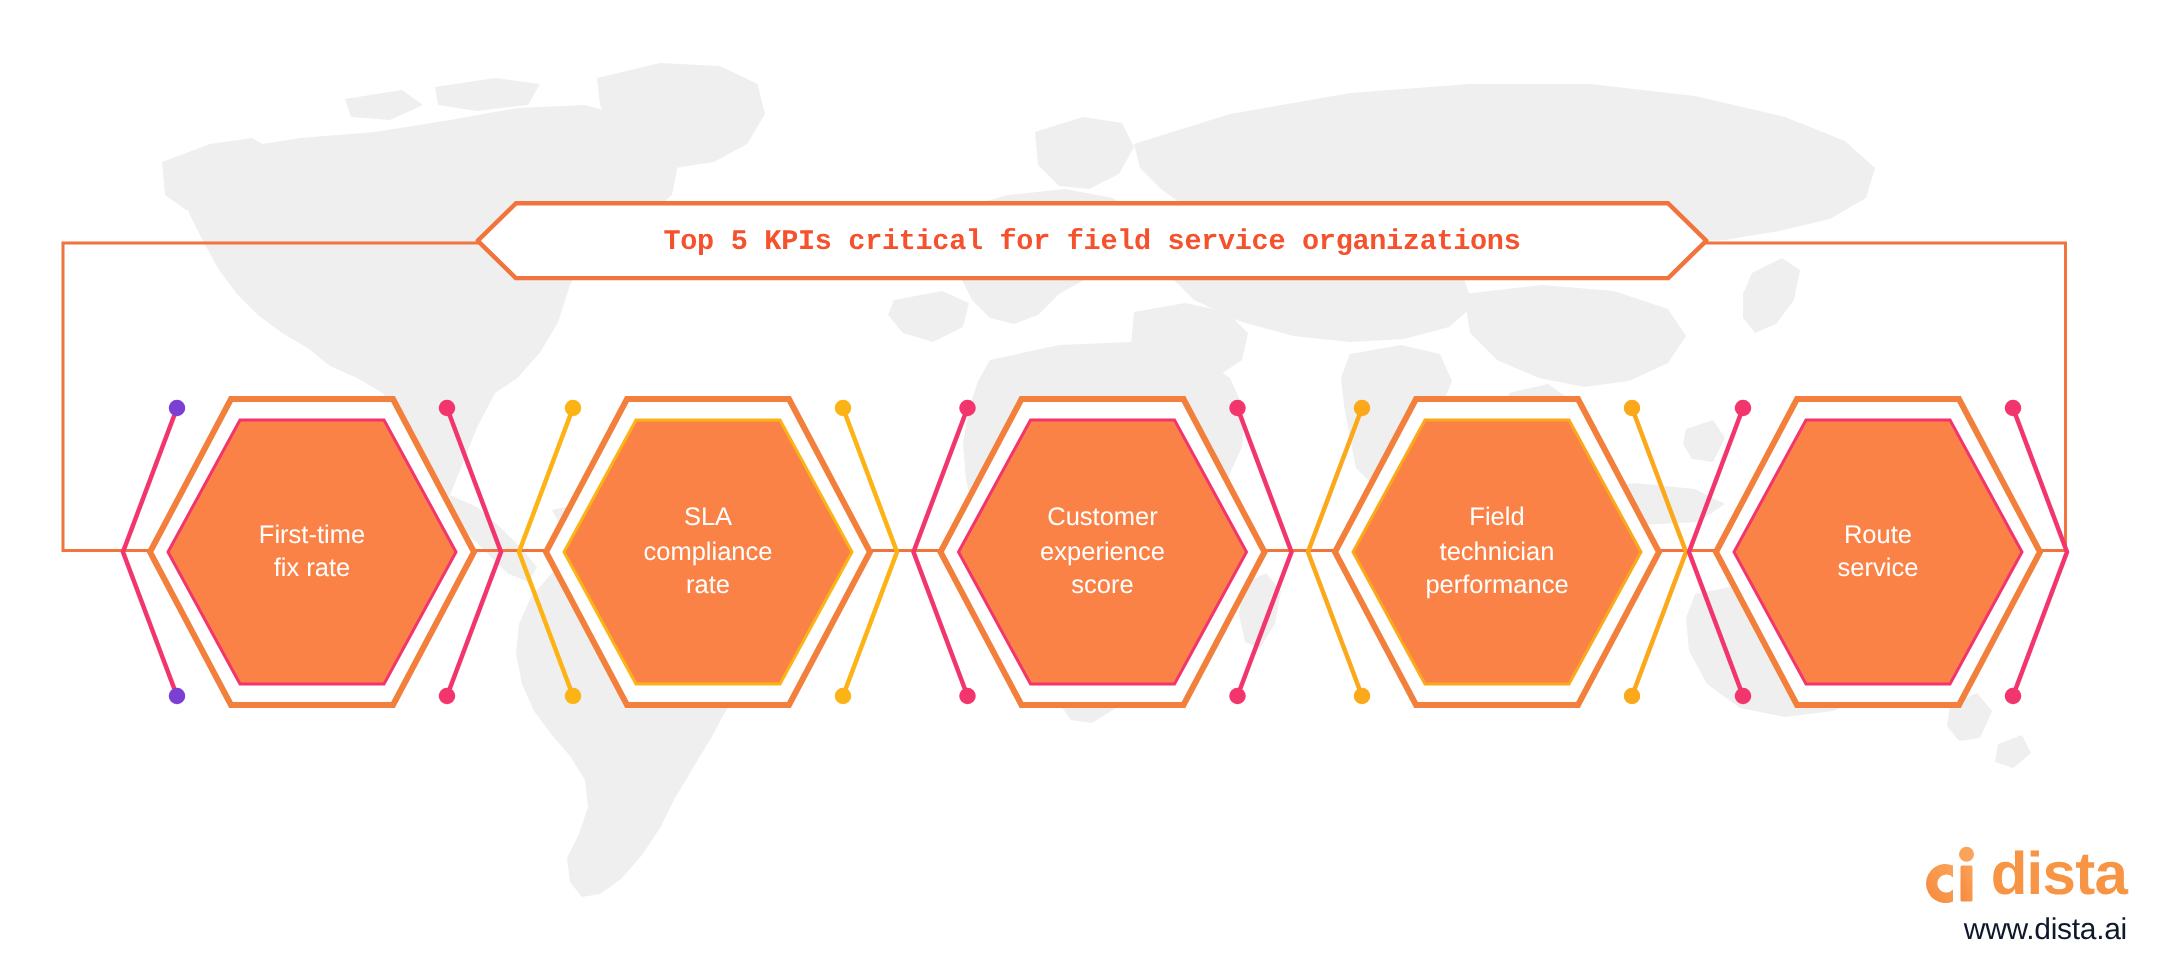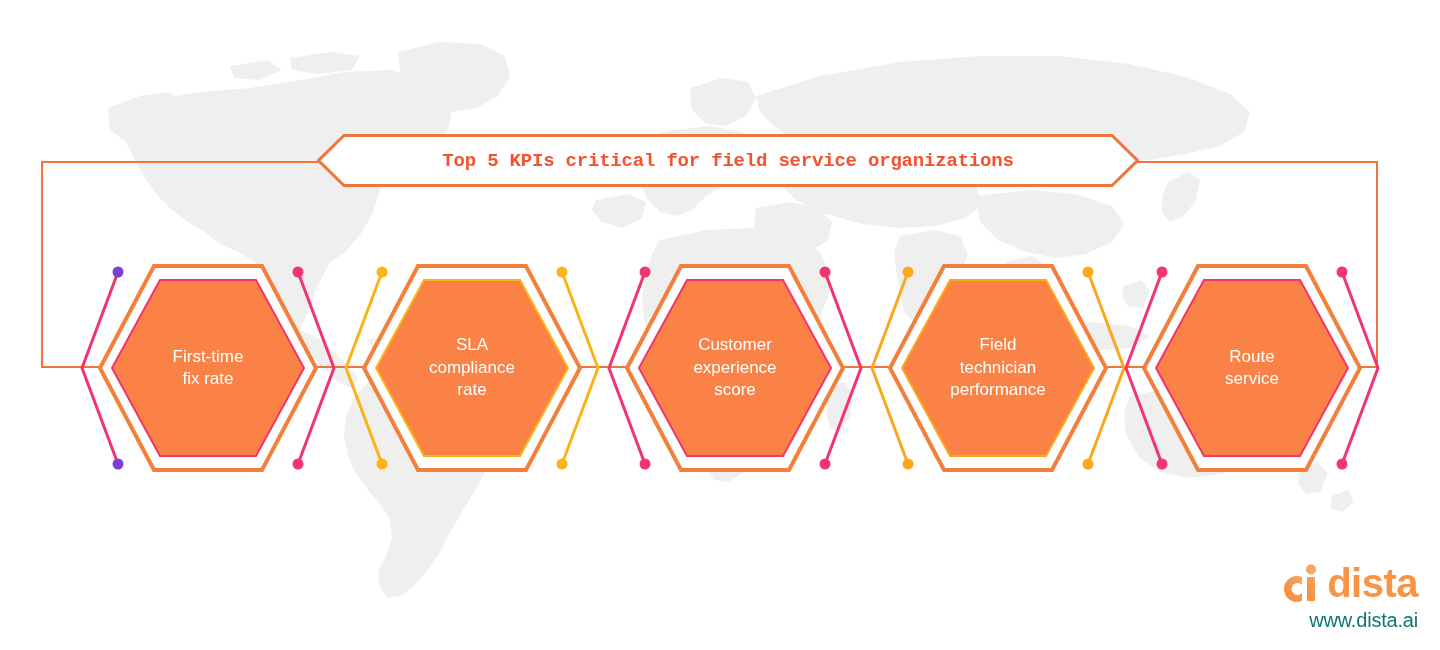--- a/index.html
+++ b/index.html
@@ -79,21 +79,21 @@
     z-index:6;
     text-align:right;
   }
   #logo-row { display:flex; justify-content:flex-end; gap:7px; }
   #logo-wordmark {
     font-size:40px; font-weight:bold; letter-spacing:-0.5px;
     color:#F79544; line-height:1;
   }
   #logo-url {
     margin-top:3px;
-    font-size:20px; color:#0f766e; letter-spacing:-0.2px;
+    font-size:20px; color:#0f172a; letter-spacing:-0.2px;
     line-height:1;
   }
 </style>
 </head>
 <body>
 
 <svg id="worldmap" viewBox="0 0 1440 650" preserveAspectRatio="none" aria-hidden="true">
   <g fill="#EFEFEF">
 
     <path d="M120,115 L150,100 L200,92 L250,88 L300,80 L345,72 L390,70 L420,78 L440,92

